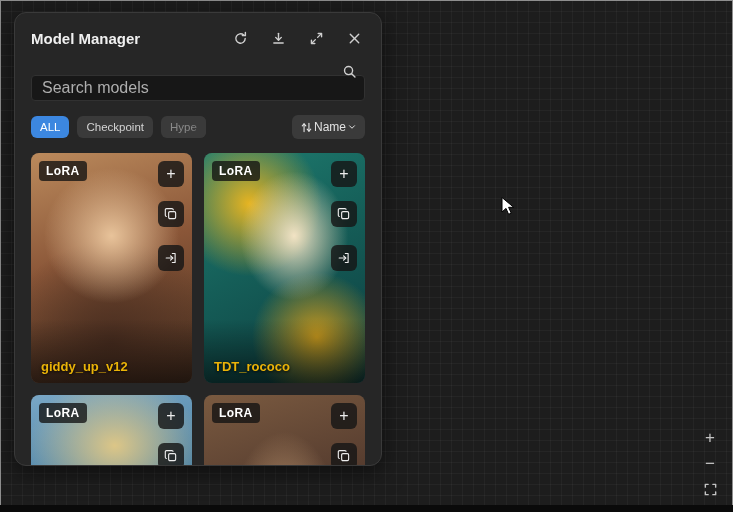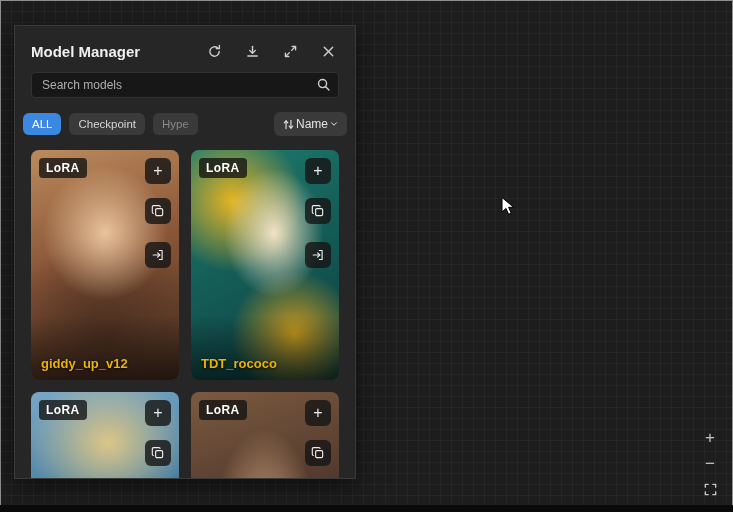--- a/index.html
+++ b/index.html
@@ -15,49 +15,50 @@
       linear-gradient(90deg, rgba(255,255,255,0.035) 1px, transparent 1px);
     background-size:11px 11px;
     outline:1px solid #8f8f8f; outline-offset:-1px;
   }
   .bottom-strip {
     position:absolute; left:0; right:0; bottom:0; height:7px; background:#0a0a0a;
   }
 
   
   .panel {
-    position:absolute; left:14px; top:25px; width:342px; height:454px;
-    background:#262626; border:1px solid #3a3a3a; border-radius:0;
+    position:absolute; left:14px; top:12px; width:368px; height:454px;
+    background:#262626; border:1px solid #3a3a3a; border-radius:12px;
     box-shadow:0 6px 24px rgba(0,0,0,0.55);
     overflow:hidden;
   }
   .panel-header {
     display:flex; align-items:center; padding:16px 16px 12px;
   }
   .panel-title { font-size:15px; font-weight:700; color:#f0f0f0; flex:1; }
   .header-icons { display:flex; gap:20px; align-items:center; margin-right:2px; }
   .icon-btn {
     background:none; border:none; color:#cfcfcf; cursor:pointer;
     width:18px; height:18px; display:flex; align-items:center; justify-content:center; padding:0;
   }
   .icon-btn svg { width:15px; height:15px; }
 
   
   .search-wrap { position:relative; margin:0 16px; }
   .search-input {
     width:100%; height:26px; background:#171717; border:1px solid #313131; border-radius:4px;
-    color:#ddd; font-size:12px; padding:0 30px 0 10px; outline:none;
+    color:#ddd; font-size:16px; padding:0 30px 0 10px; outline:none;
     font-family:"Liberation Sans", sans-serif;
+    margin-top:16px;
   }
   .search-input::placeholder { color:#aeaeae; }
   .search-icon { position:absolute; right:8px; top:5px; color:#cfcfcf; }
   .search-icon svg { width:15px; height:15px; }
 
   
-  .chips-row { display:flex; align-items:center; gap:8px; margin:14px 8px 0; }
+  .chips-row { display:flex; align-items:center; gap:8px; margin:14px 16px 0; }
   .chip {
     border:none; cursor:pointer; border-radius:6px; padding:5px 9px;
     background:#3a3a3a; color:#d4d4d4; font-size:11.5px;
     font-family:"Liberation Sans", sans-serif; white-space:nowrap;
   }
   .chip.active { background:#3c87e0; color:#fff; }
   .chip.truncated {
     color:#8a8a8a; max-width:54px; overflow:hidden; position:relative;
   }
   .chip.truncated::after {

